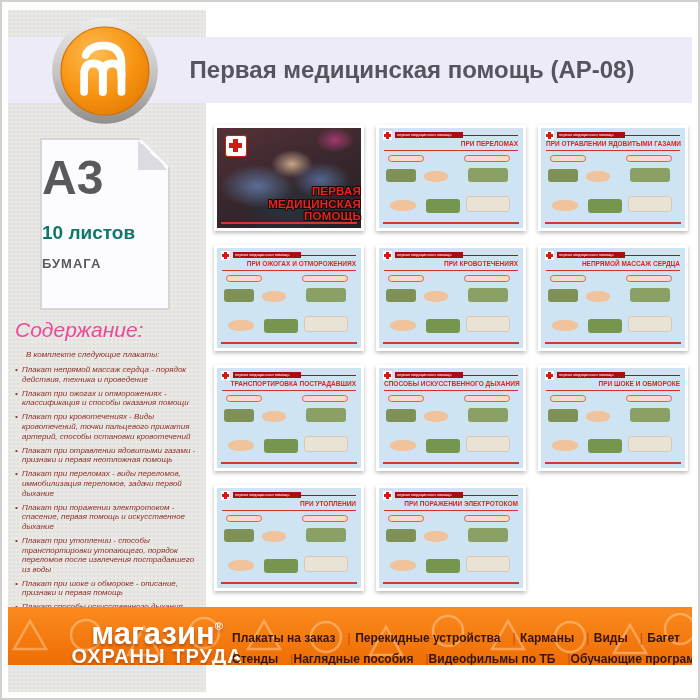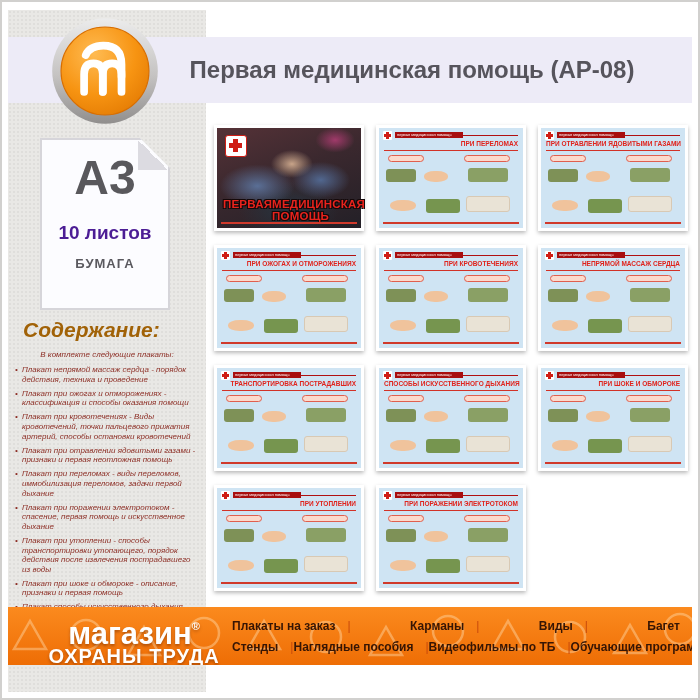--- a/index.html
+++ b/index.html
@@ -13,31 +13,31 @@
   
   .header-band { position:absolute; left:8px; top:37px; width:684px; height:66px; background:#edebf7; }
   .header-title { position:absolute; left:150px; right:26px; top:37px; height:66px; line-height:66px;
     text-align:center; font-size:24px; font-weight:bold; color:#56545c; }
   .logo { position:absolute; left:50px; top:16px; width:110px; height:110px; z-index:5; }
 
   
   .paper { position:absolute; left:40px; top:138px; width:130px; height:172px; background:#fcfcff;
     border:2px solid #d6d5da; box-sizing:border-box; box-shadow:2px 3px 5px rgba(0,0,0,.13);
     clip-path:polygon(0 0, calc(100% - 30px) 0, 100% 30px, 100% 100%, 0 100%);
-    display:flex; flex-direction:column; align-items:center; }
+    display:flex; flex-direction:column; }
   .fold { position:absolute; right:0; top:0; width:30px; height:30px;
     background:linear-gradient(225deg, transparent 50%, #dcdbe1 50%); }
   .fmt { margin-top:12px; font-size:48px; font-weight:bold; color:#59585c; line-height:52px; }
-  .sheets { margin-top:18px; font-size:19px; font-weight:bold; color:#4c1d95; }
+  .sheets { margin-top:18px; font-size:19px; font-weight:bold; color:#0f766e; }
   .material { margin-top:12px; font-size:13px; font-weight:bold; letter-spacing:1px; color:#5a595f; }
 
   
   .contents { position:absolute; left:15px; top:318px; width:184px; font-style:italic; color:#8d2e25; }
-  .contents h2 { margin:0 8px 8px; font-size:21px; font-weight:bold; font-style:italic; color:#a16207; }
-  .contents .intro { margin:0 0 6px; font-size:8px;text-align:center; }
+  .contents h2 { margin:0 0 8px; font-size:21px; font-weight:normal; font-style:italic; color:#ec4899; }
+  .contents .intro { margin:0 11px 6px; font-size:8px; }
   .contents ul { margin:0; padding:0; list-style:none; }
   .contents li { font-size:8px; line-height:1.2; margin-bottom:4.5px; padding-left:7px; position:relative; }
   .contents li::before { content:"•"; position:absolute; left:0; top:0; }
 
   
   .posters { position:absolute; left:208px; top:118px; width:486px; display:grid;
     grid-template-columns:repeat(3, 1fr); grid-auto-rows:120px; justify-items:center; align-items:center; }
   .poster { position:relative; width:150px; height:106px; box-sizing:border-box; background:#cfe4f3;
     border:3px solid #fff; box-shadow:0 2px 4px rgba(0,0,0,.28); }
   .poster::after { content:""; position:absolute; left:4px; right:4px; bottom:4px; height:2px; background:#d03a2c; }
@@ -67,33 +67,33 @@
     radial-gradient(ellipse 28px 18px at 82% 12%, #a03a6a 0%, transparent 70%),
     radial-gradient(ellipse 42px 26px at 72% 52%, #51678f 0%, transparent 70%),
     radial-gradient(ellipse 52px 30px at 28% 58%, #5a6f96 0%, transparent 72%),
     radial-gradient(ellipse 30px 20px at 52% 36%, #c8a489 0%, transparent 70%),
     radial-gradient(ellipse 64px 36px at 50% 82%, #26343f 0%, transparent 78%),
     linear-gradient(160deg, #553237 0%, #3a282e 45%, #232027 100%); }
   .badge-cross { position:absolute; left:8px; top:7px; width:20px; height:20px; background:#fff;
     border:1px solid #cf1d15; border-radius:3px; }
   .badge-cross::before { content:""; position:absolute; left:7px; top:3px; width:5px; height:13px; background:#cf1d15; }
   .badge-cross::after  { content:""; position:absolute; top:7px; left:3px; width:13px; height:5px; background:#cf1d15; }
-  .photo-title { position:absolute; left:6px; bottom:5px; display:flex; flex-direction:row;
+  .photo-title { position:absolute; left:6px; bottom:5px; display:flex; flex-direction:column;
     font-size:11.5px; font-weight:800; color:#e8231d; line-height:1.1; letter-spacing:.2px;
-    text-shadow:1px 1px 0 #14090a, -1px -1px 0 #14090a, 1px -1px 0 #14090a, -1px 1px 0 #14090a; }
+    text-shadow:1px 1px 0 #14090a, -1px -1px 0 #14090a, 1px -1px 0 #14090a, -1px 1px 0 #14090a;text-align:right; }
 
   
   .footer { position:absolute; left:8px; top:607px; width:684px; height:58px;
     background:linear-gradient(#fb8a1e, #ee6d05); overflow:hidden; }
   .wm { position:absolute; inset:0; opacity:.45; }
-  .brand { position:absolute; left:26px; top:5px; width:200px; text-align:center; color:#fff; z-index:2; }
+  .brand { position:absolute; left:49px; top:5px; width:200px; text-align:center; color:#fff; z-index:2; }
   .brand-name { font-size:31px; font-weight:800; line-height:29px; text-shadow:0 2px 3px rgba(90,30,0,.45); }
   .brand-name sup { font-size:11px; vertical-align:14px; }
   .brand-sub { font-size:20px; font-weight:800; letter-spacing:1px; line-height:16px; text-shadow:0 2px 3px rgba(90,30,0,.45); }
-  .menus { position:absolute; left:224px; right:12px; top:0; height:100%; display:flex; flex-direction:column;
+  .menus { position:absolute; left:224px; right:12px; top:12px; height:100%; display:flex; flex-direction:column;
     justify-content:center; gap:7px; z-index:2; }
   .menu-row { display:flex; align-items:center; justify-content:space-between; font-size:12px; font-weight:bold; color:#361504; }
   .menu-item { white-space:nowrap; cursor:pointer; }
   .menu-item:not(:last-child)::after { content:"|"; color:#c8490b; font-weight:normal; margin-left:12px; }
 </style>
 </head>
 <body>
 
 <div class="sidebar-bg"></div>
 <div class="header-band"></div>
@@ -133,21 +133,21 @@
 <div class="contents">
   <h2>Содержание:</h2>
   <p class="intro">В комплекте следующие плакаты:</p>
   <ul>
     <li>Плакат непрямой массаж сердца - порядок действия, техника и проведение</li>
     <li>Плакат при ожогах и отморожениях - классификация и способы оказания помощи</li>
     <li>Плакат при кровотечениях - Виды кровотечений, точки пальцевого прижатия артерий, способы остановки кровотечений</li>
     <li>Плакат при отравлении ядовитыми газами - признаки и первая неотложная помощь</li>
     <li>Плакат при переломах - виды переломов, иммобилизация переломов, задачи первой дыхание</li>
     <li>Плакат при поражении электротоком - спасение, первая помощь и искусственное дыхание</li>
-    <li>Плакат при утоплении - способы транспортировки утопающего, порядок действия после извлечения пострадавшего из воды</li>
+    <li>Плакат при утоплении - способы транспортировки утопающего, порядок переломов после извлечения пострадавшего из воды</li>
     <li>Плакат при шоке и обмороке - описание, признаки и первая помощь</li>
     <li>Плакат способы искусственного дыхания - порядок действий, способ изо рта в рот, способ по Сильвестру</li>
     <li>Плакат транспортировка пострадавших - способы и правила транспортировки</li>
   </ul>
 </div>
 
 <div class="posters">
 
   <div class="poster photo">
     <span class="badge-cross"></span>
@@ -357,20 +357,21 @@
       <use href="#wtri" x="606" y="6"></use>
       <use href="#wcir" x="672" y="22"></use>
   </svg>
   <div class="brand">
     <div class="brand-name"><span>магазин</span><sup>®</sup></div>
     <div class="brand-sub">ОХРАНЫ ТРУДА</div>
   </div>
   <div class="menus">
     <div class="menu-row">
       <span class="menu-item">Плакаты на заказ</span>
+      <span class="menu-item">Перекидные устройства</span>
       <span class="menu-item">Карманы</span>
       <span class="menu-item">Виды</span>
       <span class="menu-item">Багет</span>
     </div>
     <div class="menu-row">
       <span class="menu-item">Стенды</span>
       <span class="menu-item">Наглядные пособия</span>
       <span class="menu-item">Видеофильмы по ТБ</span>
       <span class="menu-item">Обучающие программы</span>
     </div>

